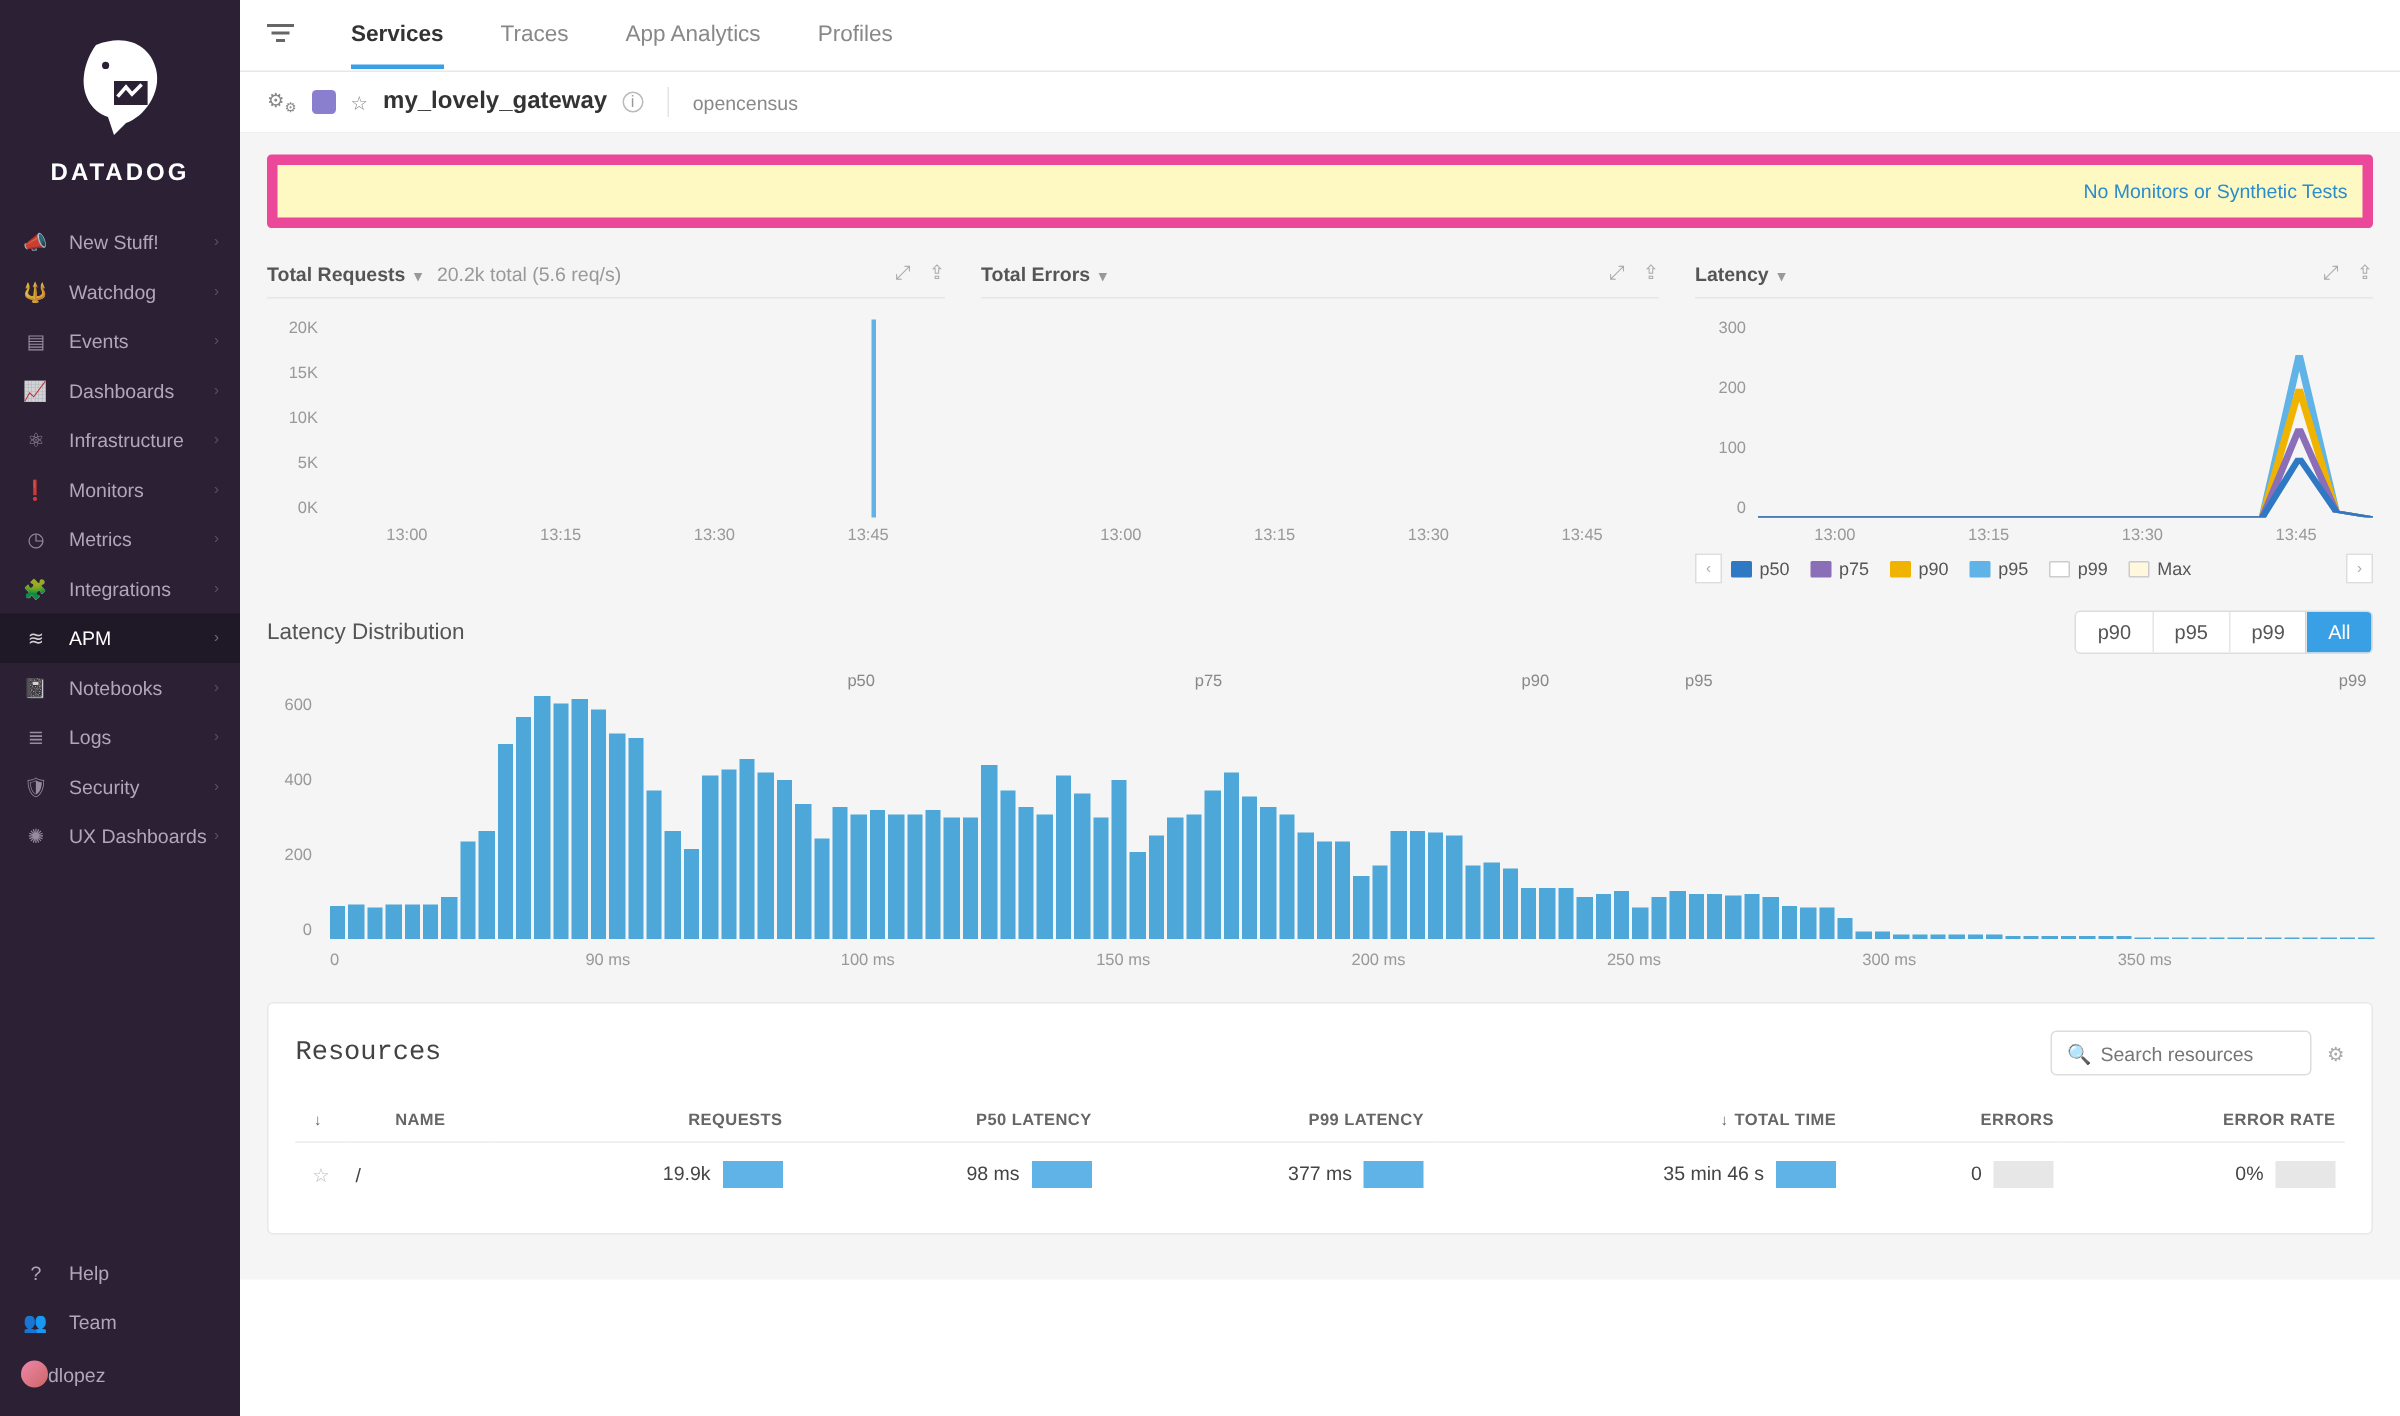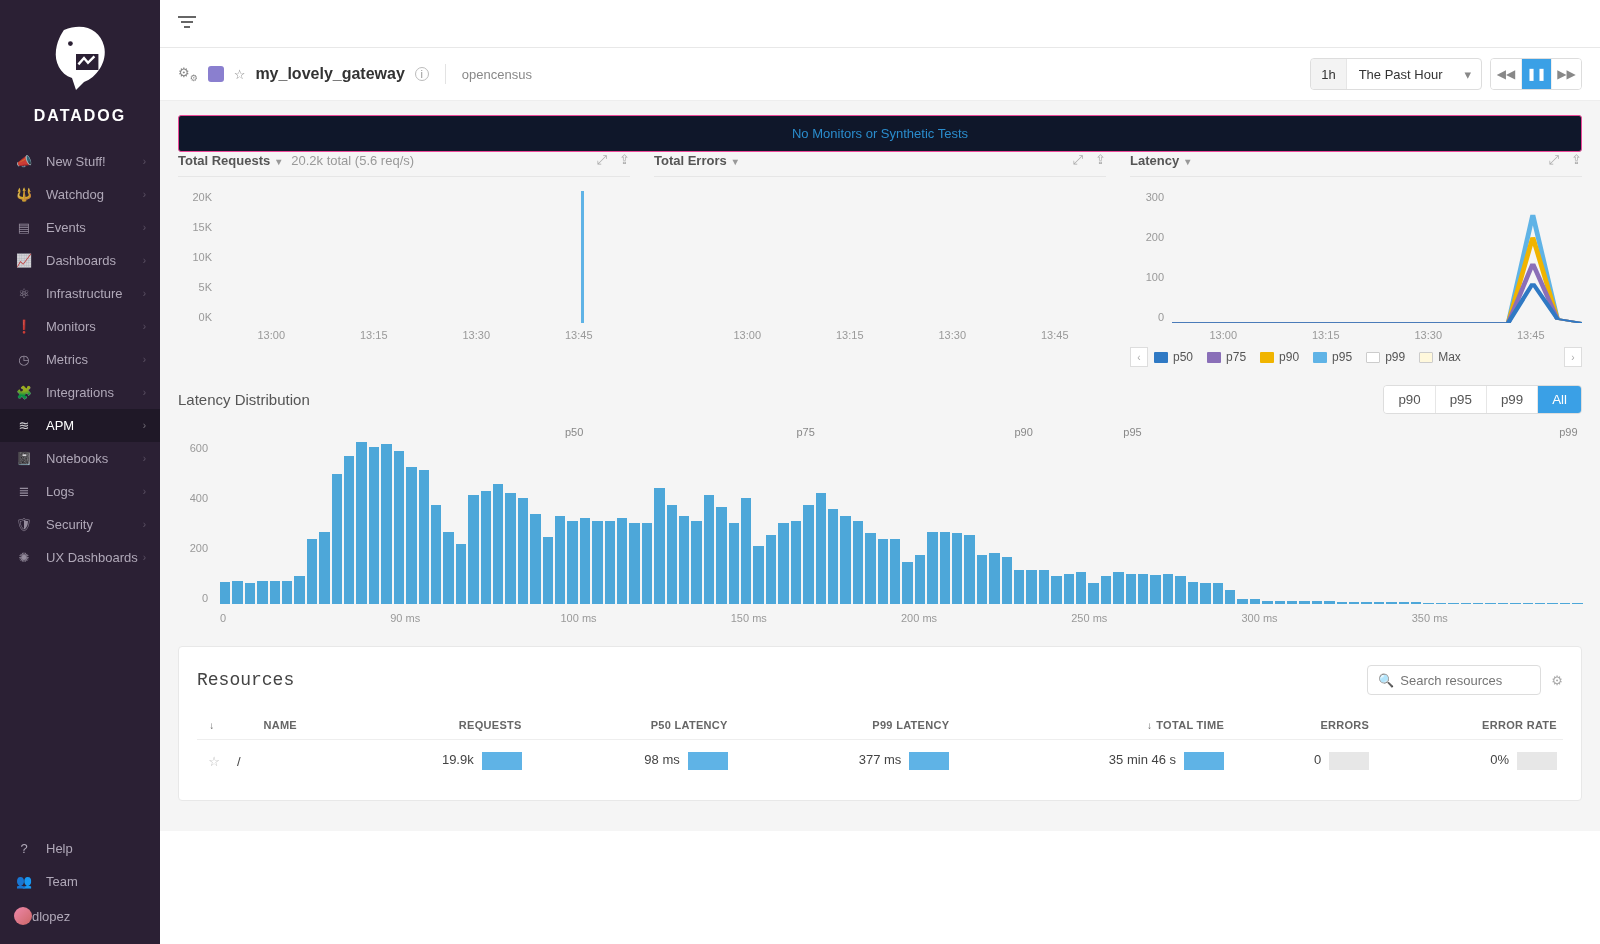--- a/index.html
+++ b/index.html
@@ -40,23 +40,23 @@
 .time-select { display: flex; align-items: center; border: 1px solid #ddd; border-radius: 4px; height: 32px; background: #fff; cursor: pointer; }
 .time-select .abbr { background: #f3f3f3; padding: 0 10px; height: 100%; display: flex; align-items: center; border-right: 1px solid #e6e6e6; border-radius: 4px 0 0 4px; }
 .time-select .label { padding: 0 12px; }
 .time-select .caret { padding: 0 10px; color: #888; }
 .play-controls { display: flex; border: 1px solid #ddd; border-radius: 4px; height: 32px; overflow: hidden; }
 .play-controls button { width: 30px; border: none; background: #fff; cursor: pointer; color: #888; font-size: 12px; }
 .play-controls button.active { background: #3aa0e6; color: #fff; }
 .play-controls button + button { border-left: 1px solid #eee; }
 
 .content { padding: 14px 18px 30px; background: #f5f5f5; }
-.monitor-banner { border: 1px solid #ec4899; background: #0f172a; color: #2a8ccc; text-align: center; padding: 10px; border-radius: 3px; cursor: pointer; }
-
-.charts-row { display: flex; gap: 24px; }
+.monitor-banner { border: 7px solid #ec4899; background: #fef9c3; color: #2a8ccc; text-align: right; padding: 10px; border-radius: 3px; cursor: pointer; }
+
+.charts-row { display: flex; gap: 24px; margin-top: 22px; }
 .chart-card { flex: 1; display: flex; flex-direction: column; }
 .chart-header { display: flex; align-items: center; gap: 10px; border-bottom: 1px solid #e6e6e6; padding-bottom: 8px; }
 .chart-title { font-weight: 600; color: #555; cursor: pointer; }
 .chart-title .caret { color: #999; margin-left: 6px; font-size: 10px; }
 .chart-subtitle { color: #999; }
 .chart-tools { margin-left: auto; display: flex; gap: 12px; color: #aaa; }
 .chart-tools span { cursor: pointer; }
 .chart-body { height: 150px; position: relative; margin-top: 14px; }
 .y-labels { position: absolute; left: 0; top: 0; bottom: 18px; width: 40px; display: flex; flex-direction: column; justify-content: space-between; text-align: right; color: #999; font-size: 11px; padding-right: 6px; }
 .plot-area { position: absolute; left: 42px; right: 0; top: 0; bottom: 18px; }
@@ -202,42 +202,36 @@
       </ul>
   </aside>
 
   <main class="main">
     <div class="top-tabs">
       <span class="filter-icon">
         <svg width="18" height="14" viewBox="0 0 18 14">
             <path stroke="#666" stroke-width="2" d="M0 2h18M3 7h12M6 12h6"></path>
           </svg>
       </span>
+      <div id="tabs-host" style="display:flex;gap:38px">
+          <div class="top-tab active">Services</div>
+          <div class="top-tab">Traces</div>
+          <div class="top-tab">App Analytics</div>
+          <div class="top-tab">Profiles</div>
+        </div>
     </div>
 
     <div class="service-bar">
       <span class="gears">⚙︎<sub style="font-size:9px">⚙︎</sub></span>
       <span class="color-chip"></span>
       <span class="star">☆</span>
       <span class="service-name">my_lovely_gateway</span>
       <span class="info-icon">i</span>
       <span class="vsep"></span>
       <span class="meta-text">opencensus</span>
-      <div class="time-controls">
-        <div class="time-select">
-          <span class="abbr">1h</span>
-          <span class="label">The Past Hour</span>
-          <span class="caret">▾</span>
-        </div>
-        <div class="play-controls">
-          <button>◀◀</button>
-          <button class="active">❚❚</button>
-          <button>▶▶</button>
-        </div>
-      </div>
     </div>
 
     <div class="content">
       <div class="monitor-banner">No Monitors or Synthetic Tests</div>
 
       <div class="charts-row">
 
         <div class="chart-card">
           <div class="chart-header">
             <span class="chart-title"><span>Total Requests</span><span class="caret">▾</span></span>

